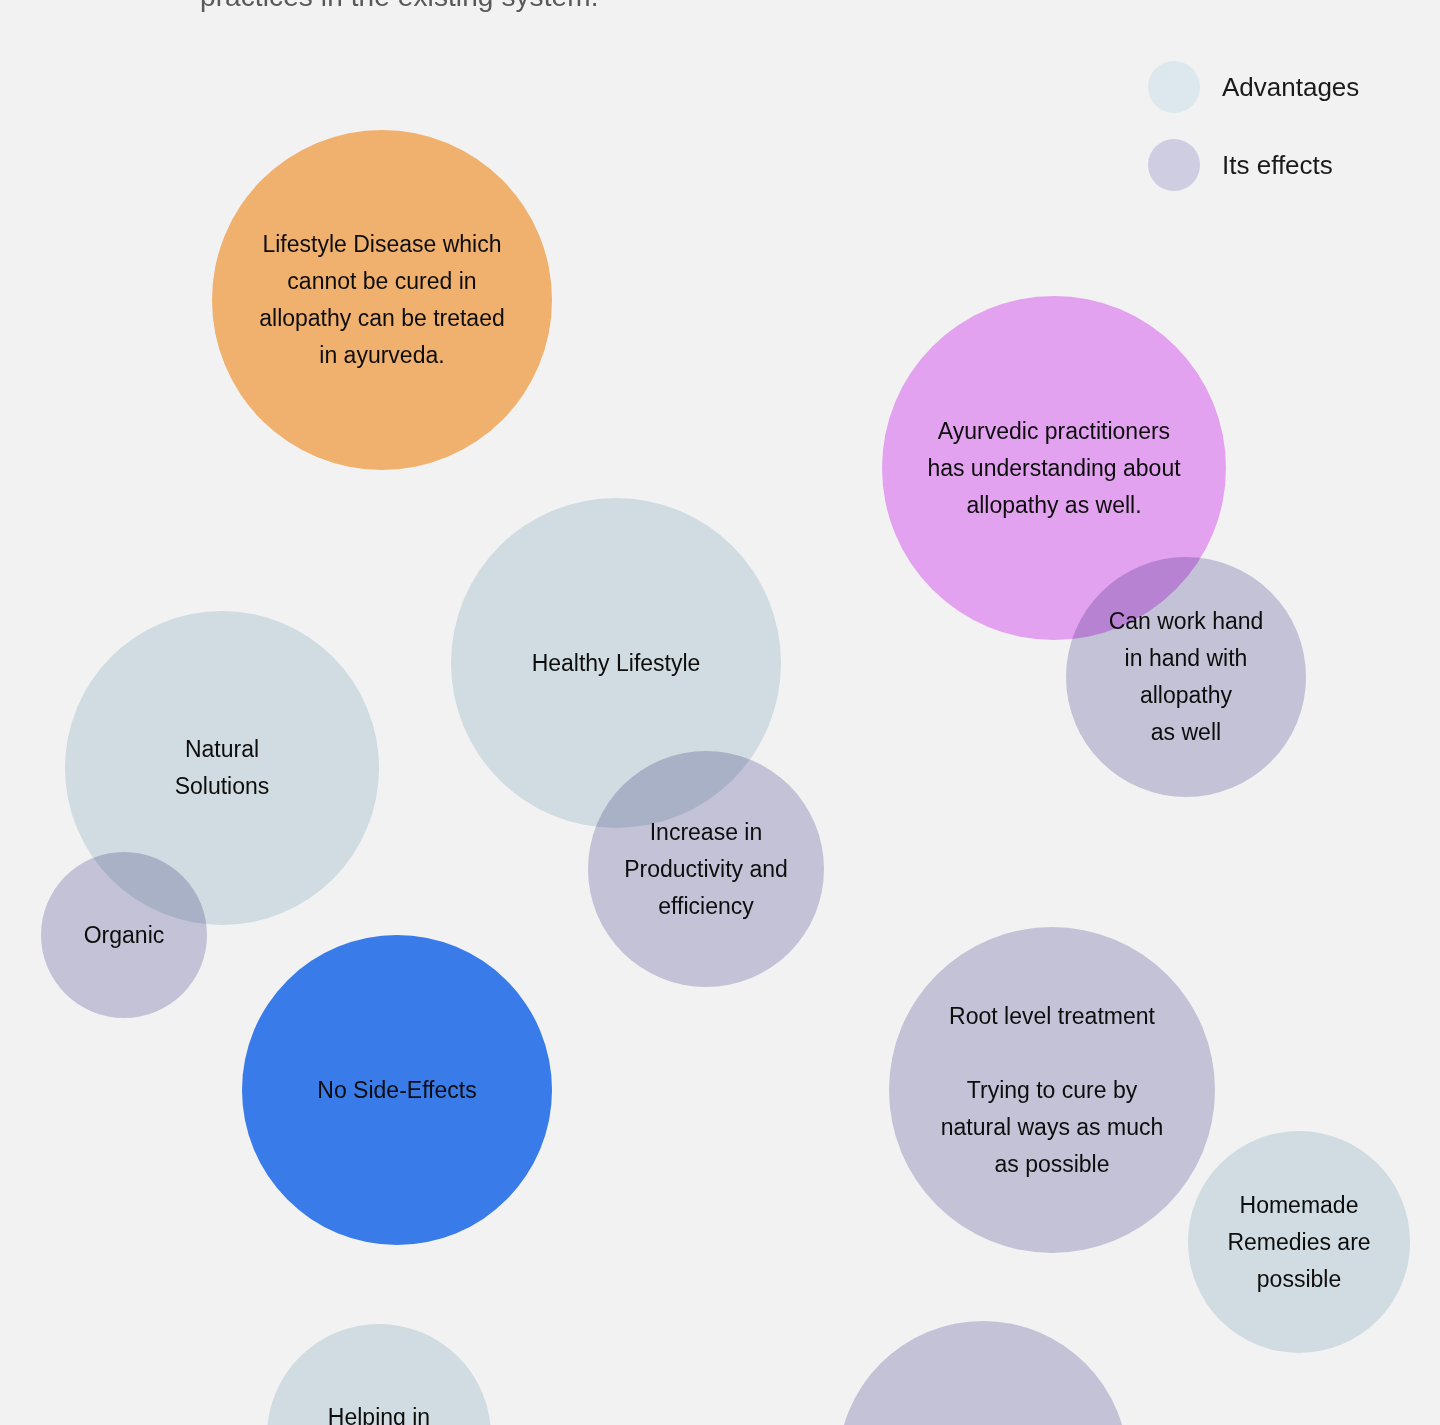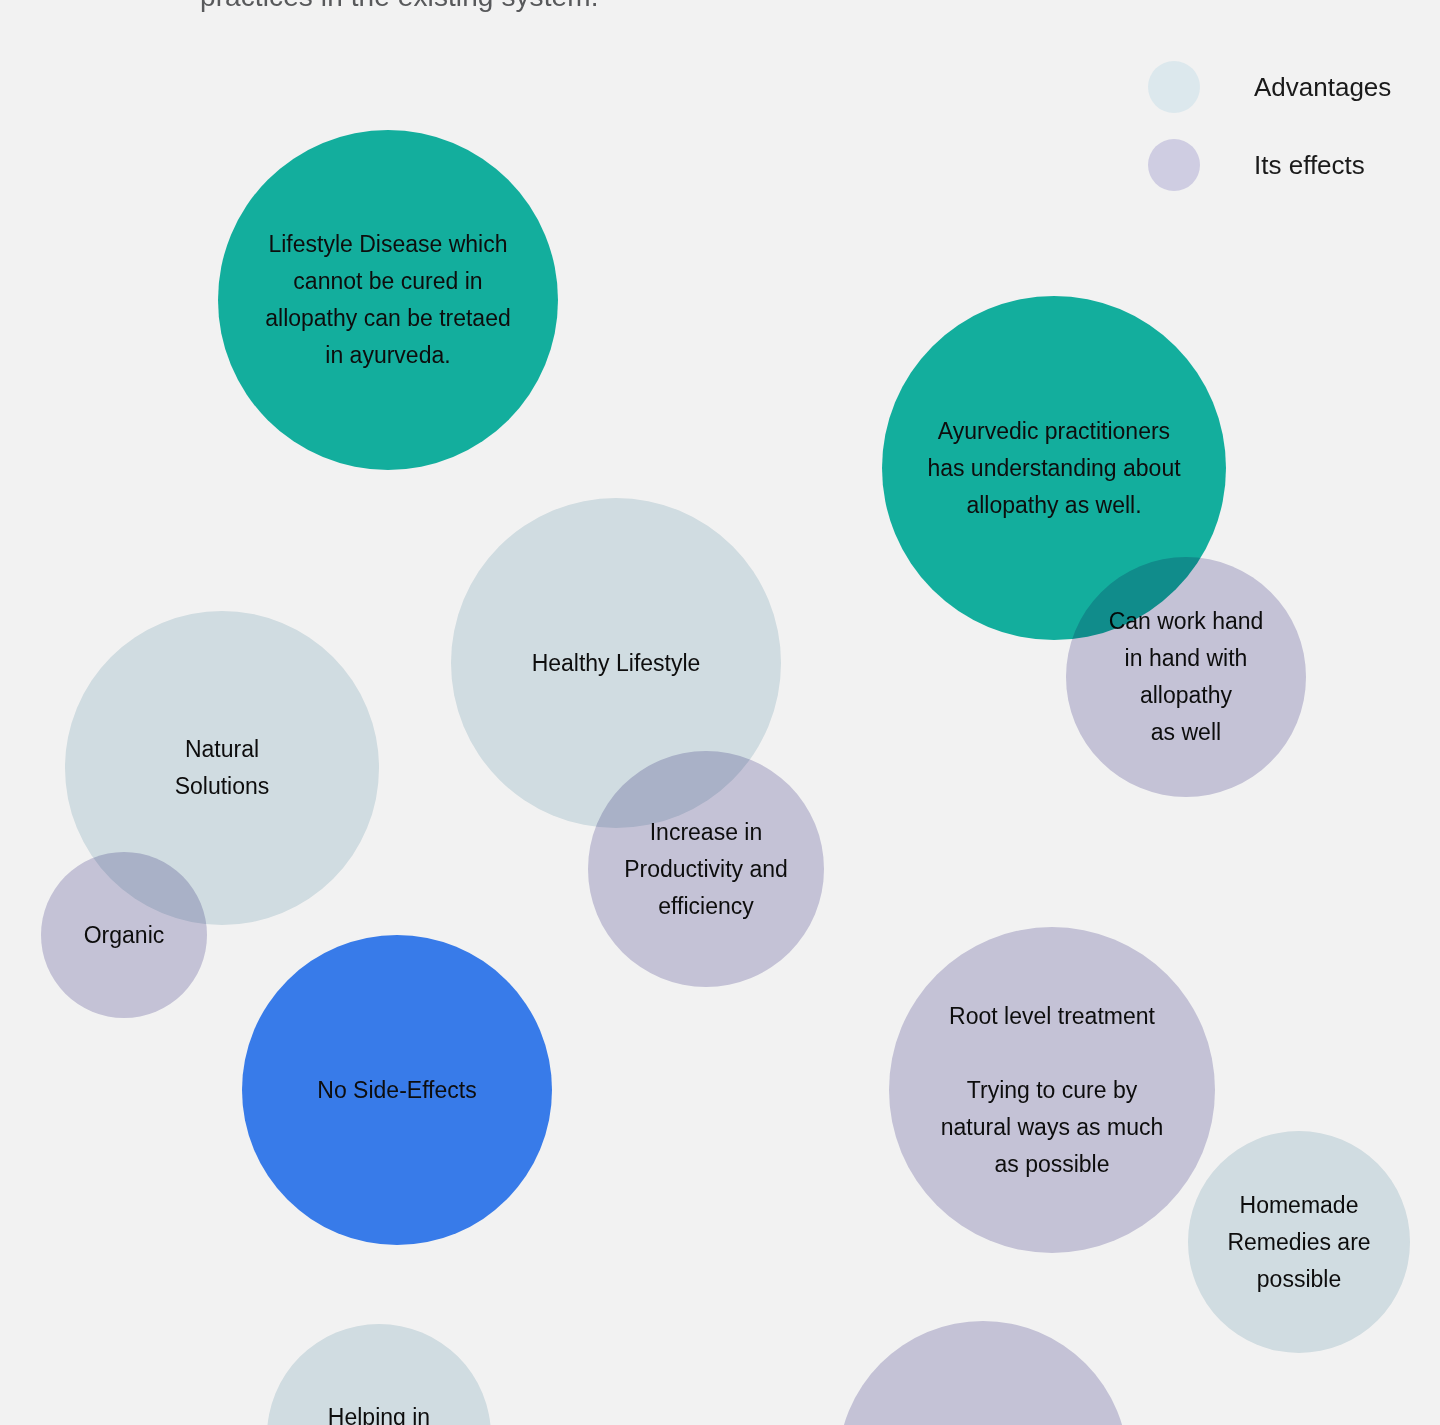--- a/index.html
+++ b/index.html
@@ -40,21 +40,20 @@
   #legend {
     position: absolute;
     left: 1148px;
     top: 48px;
     width: 280px;
   }
   .legend-row {
     display: flex;
     align-items: center;
     height: 78px;
-    gap: 32px;
   }
   .legend-swatch {
     width: 52px;
     height: 52px;
     border-radius: 50%;
     flex: 0 0 auto;
   }
   .legend-label {
     margin-left: 22px;
     font-size: 26px;
@@ -99,27 +98,27 @@
       <span class="legend-swatch" style="background:#dce8ed"></span>
       <span class="legend-label">Advantages</span>
     </div>
     <div class="legend-row">
       <span class="legend-swatch" style="background:#cfcde2"></span>
       <span class="legend-label">Its effects</span>
     </div>
   </div>
 
   <div id="bubbles">
-      <div class="bubble" style="left: 218px; top: 130px; width: 340px; height: 340px; background: #14b8a6;">
+      <div class="bubble" style="left: 212px; top: 130px; width: 340px; height: 340px; background: #fdba74;">
         <div class="bubble-label">Lifestyle Disease which
 cannot be cured in
 allopathy can be tretaed
 in ayurveda.</div>
       </div>
-      <div class="bubble" style="left: 882px; top: 296px; width: 344px; height: 344px; background: #14b8a6;">
+      <div class="bubble" style="left: 882px; top: 296px; width: 344px; height: 344px; background: #f0abfc;">
         <div class="bubble-label">Ayurvedic practitioners
 has understanding about
 allopathy as well.</div>
       </div>
       <div class="bubble" style="left: 1066px; top: 557px; width: 240px; height: 240px; background: rgb(207, 205, 226);">
         <div class="bubble-label">Can work hand
 in hand with
 allopathy
 as well</div>
       </div>

